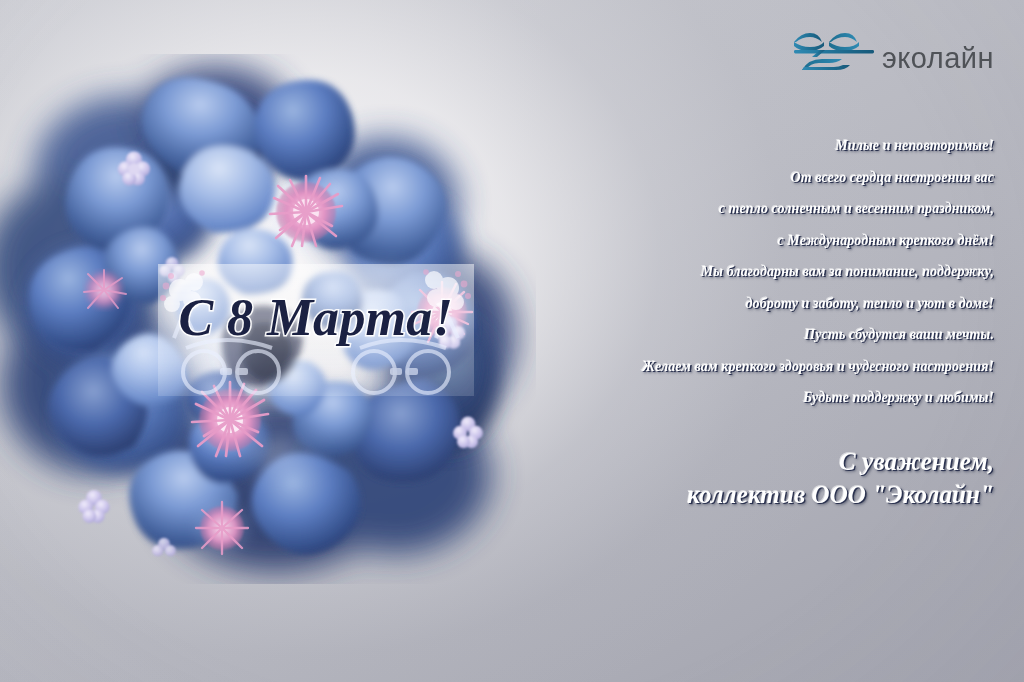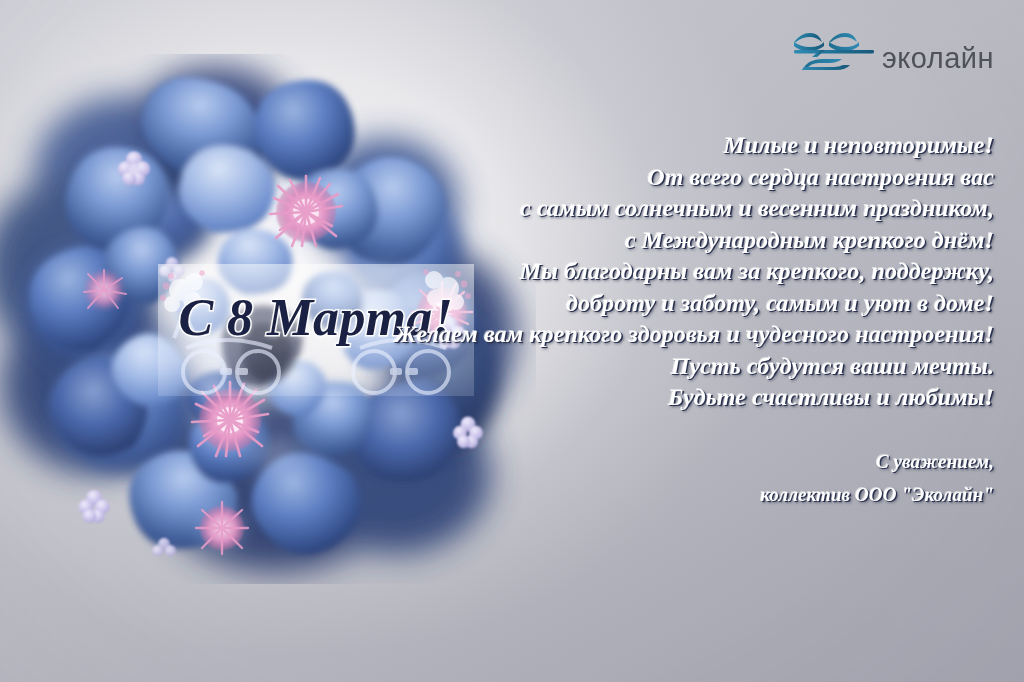--- a/index.html
+++ b/index.html
@@ -88,33 +88,33 @@
   #message {
     position:absolute;
     right:30px; top:130px;
     width:640px;
     text-align:right;
   }
   #message .line {
     font-family:"Liberation Serif", serif;
     font-style:italic;
     font-weight:700;
-    font-size:24px;
+    font-size:14px;
     line-height:31.5px;
     letter-spacing:0.1px;
     color:#ffffff;
     white-space:nowrap;
     text-shadow:
        1.4px 1.4px 0 #2c3350,
        2.2px 2.2px 2.6px rgba(30,36,60,0.55),
       -0.7px -0.7px 0 rgba(255,255,255,0.55);
   }
   #message .line.spacer { height:31px; font-size:0; line-height:31px; text-shadow:none; }
   #signoff { margin-top:0px; }
-  #signoff .line { font-size:19px; line-height:33px; }
+  #signoff .line { font-size:25px; line-height:33px; }
 </style>
 </head>
 <body>
 
 <div id="card">
 
   <div id="bouquet">
     <svg viewBox="0 0 560 530" xmlns="http://www.w3.org/2000/svg">
       <defs>
         <radialGradient id="pet1" cx="38%" cy="30%" r="78%">
@@ -449,27 +449,27 @@
         <path d="M16 42 l34 0 q10 0 14 -5 l-7 0 q-4 2 -9 2 l-30 0 z" fill="url(#lg1)"></path>
         <path d="M26 29 l8 -7 l5 0 l-8 7 z" fill="url(#lg1)"></path>
       </svg>
     </div>
     <div id="logo-text">эколайн</div>
   </div>
 
   <div id="message">
     <div class="line">Милые и неповторимые!</div>
     <div class="line">От всего сердца настроения вас</div>
-    <div class="line">с самым солнечным и весенним праздником,</div>
+    <div class="line">с тепло солнечным и весенним праздником,</div>
     <div class="line">с Международным крепкого днём!</div>
-    <div class="line">Мы благодарны вам за крепкого, поддержку,</div>
-    <div class="line">доброту и заботу, самым и уют в доме!</div>
+    <div class="line">Мы благодарны вам за понимание, поддержку,</div>
+    <div class="line">доброту и заботу, тепло и уют в доме!</div>
+    <div class="line">Пусть сбудутся ваши мечты.</div>
     <div class="line">Желаем вам крепкого здоровья и чудесного настроения!</div>
-    <div class="line">Пусть сбудутся ваши мечты.</div>
-    <div class="line">Будьте счастливы и любимы!</div>
+    <div class="line">Будьте поддержку и любимы!</div>
     <div class="line spacer"></div>
     <div id="signoff">
       <div class="line">С уважением,</div>
       <div class="line">коллектив ООО "Эколайн"</div>
     </div>
   </div>
 
 </div>
 
 </body></html>

